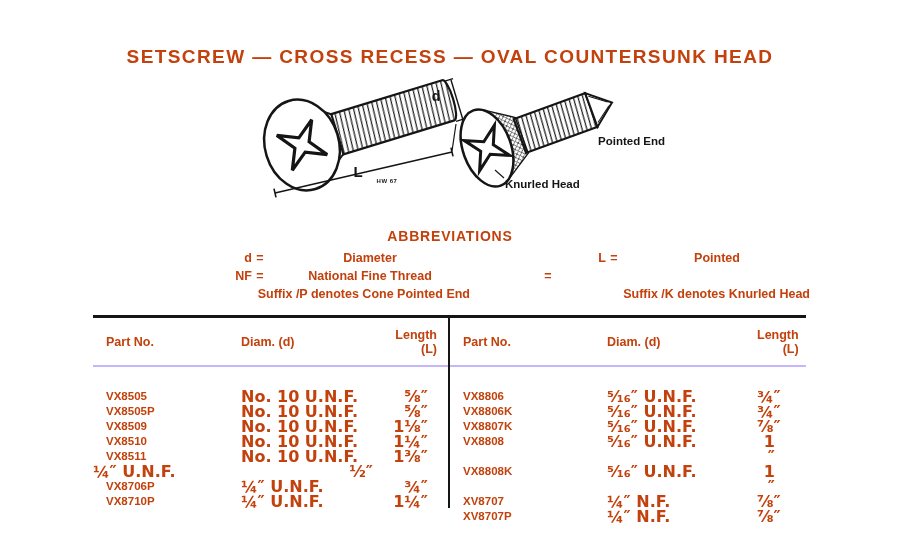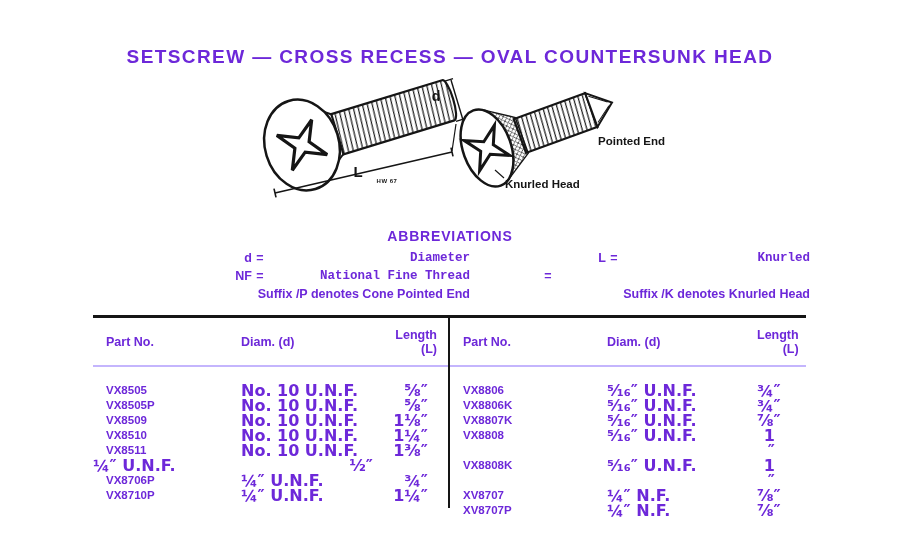--- a/index.html
+++ b/index.html
@@ -1,48 +1,48 @@
 <!DOCTYPE html>
 <html><head>
 <meta charset="utf-8">
 <style>
   html,body{margin:0;padding:0;background:#e8e8e8;}
   .page{position:relative;width:900px;height:554px;background:#ffffff;
-        font-family:"Liberation Sans","DejaVu Sans",sans-serif;color:#6d28d9;overflow:hidden;}
+        font-family:"Liberation Sans","DejaVu Sans",sans-serif;color:#c2410c;overflow:hidden;}
 
   .title{position:absolute;top:46px;left:0;width:100%;text-align:center;
          font-size:19px;font-weight:700;letter-spacing:1.4px;white-space:nowrap;}
 
   .drawing{position:absolute;}
   .drawing svg text{font-family:"Liberation Sans","DejaVu Sans",sans-serif;fill:#151515;}
 
   .abbr-head{position:absolute;top:228px;left:0;width:100%;text-align:center;
              font-size:14px;font-weight:700;letter-spacing:0.8px;}
   .abbr-col{position:absolute;top:249px;font-size:12.5px;font-weight:700;line-height:18px;}
   .abbr-col.acl{left:150px;width:320px;}
   .abbr-col.acr{left:490px;width:320px;}
   .abbr-pair{display:grid;}
   .acl .abbr-pair{grid-template-columns:102px 16px 1fr;}
   .acr .abbr-pair{grid-template-columns:116px 16px 1fr;}
   .abbr-key{text-align:right;}
   .abbr-eq{text-align:center;}
-  .abbr-val{text-align:right;padding-left:2px;font-family:Liberation Mono, monospace;}
+  .abbr-val{text-align:center;padding-left:2px;}
   .abbr-note{text-align:right;}
 
   .data-table{position:absolute;left:93px;top:315px;width:713px;height:195px;
               border-top:3px solid #151515;font-weight:700;}
   .tdivider{position:absolute;left:355px;top:0;width:2px;height:190px;background:#151515;}
   .thalf{position:absolute;top:0;height:100%;}
   .thalf.tl{left:0;width:355px;}
   .thalf.tr{left:357px;width:356px;}
   .thead{display:grid;height:47px;border-bottom:2px solid #c4b5fd;align-items:center;
          font-size:12.5px;}
   .tl .thead,.tl .trow{grid-template-columns:148px 152px 1fr;}
   .tr .thead,.tr .trow{grid-template-columns:157px 150px 1fr;}
-  .tbody{padding-top:16px;}
+  .tbody{padding-top:22px;}
   .trow{display:grid;font-size:11.5px;line-height:15px;}
   .c-part{padding-left:13px;}
   .c-diam,.c-len{font-family:"DejaVu Sans","Liberation Sans",sans-serif;font-size:16px;}
   .c-len{text-align:right;}
   .tl .c-len{padding-right:20px;}
   .tr .c-len{padding-right:31px;}
   .h-len{text-align:right;}
   .tl .h-len{padding-right:11px;}
   .tr .h-len{padding-right:9px;}
 </style>
@@ -121,21 +121,21 @@
       <span class="abbr-eq">=</span>
       <span class="abbr-val">National Fine Thread</span>
     </div>
     <div class="abbr-note">Suffix /P denotes Cone Pointed End</div>
   </div>
 
   <div class="abbr-col acr">
     <div class="abbr-pair">
       <span class="abbr-key">L</span>
       <span class="abbr-eq">=</span>
-      <span class="abbr-val">Knurled</span>
+      <span class="abbr-val">Pointed</span>
     </div>
     <div class="abbr-pair">
       <span class="abbr-eq">=</span>
     </div>
     <div class="abbr-note">Suffix /K denotes Knurled Head</div>
   </div>
 
   <div class="data-table">
     <div class="tdivider"></div>
 

